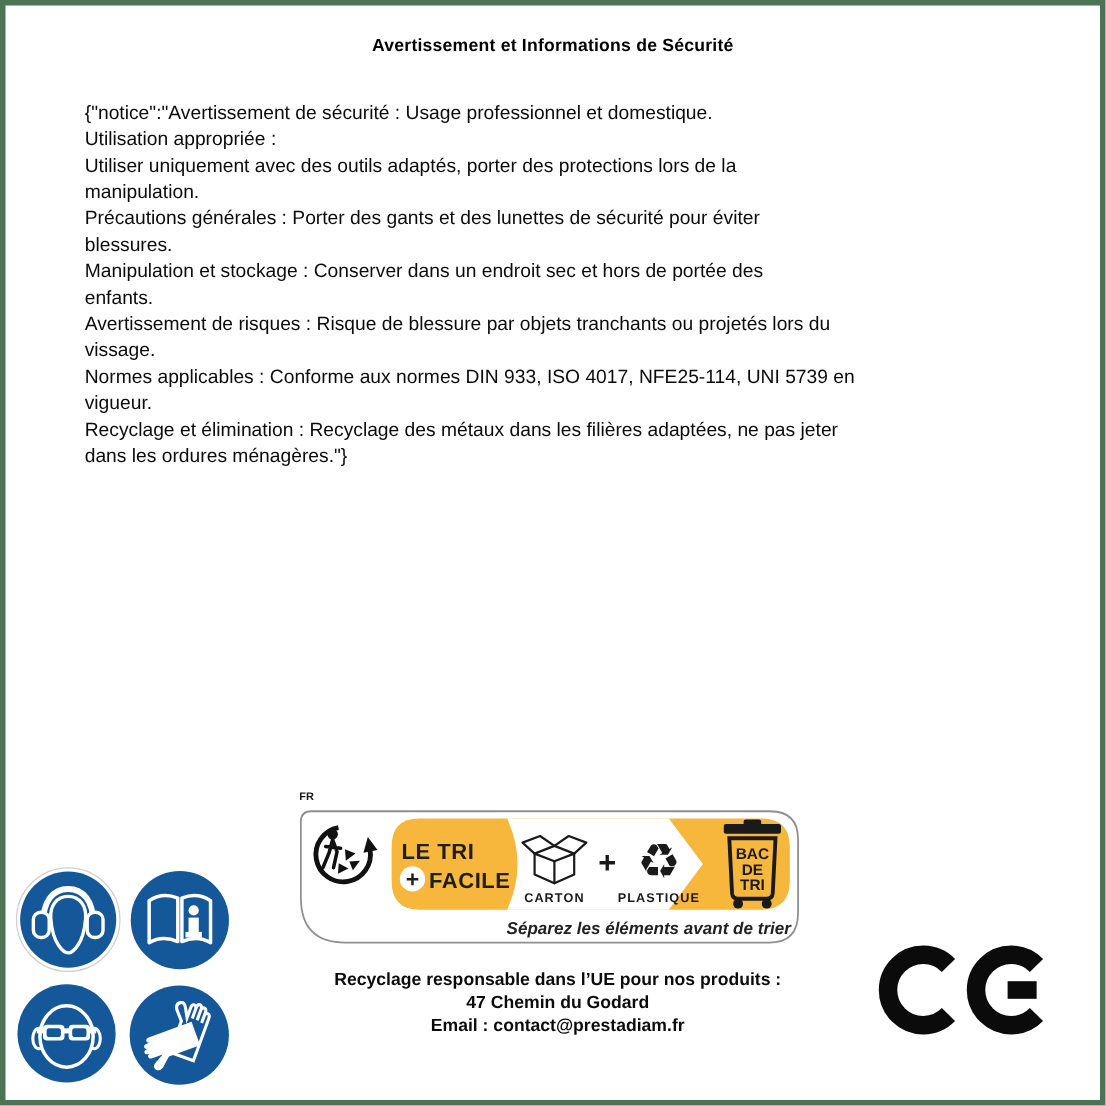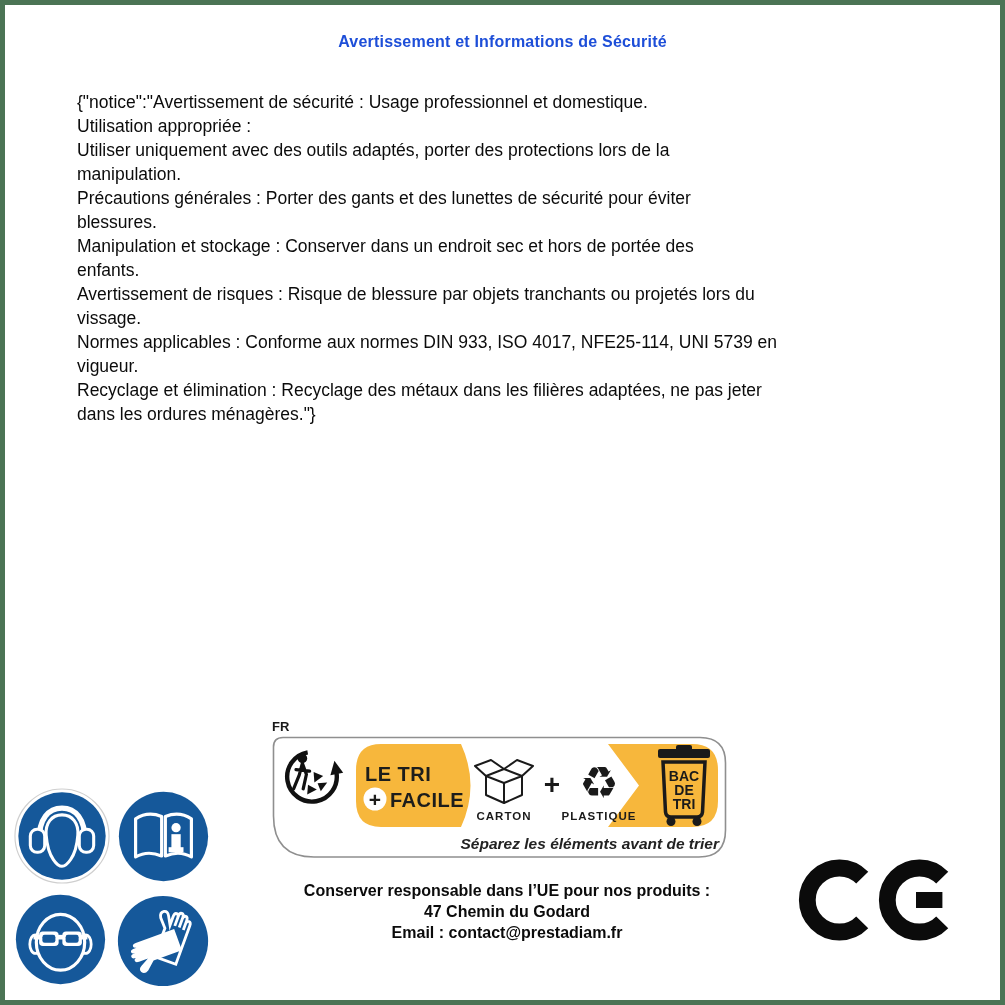--- a/index.html
+++ b/index.html
@@ -11,34 +11,34 @@
   .page{
     position:relative;
     width:995px;height:995px;
     border:5px solid #4B7455;
     background:#fff;
     overflow:hidden;
   }
   .page-title{
     position:absolute;top:28px;left:0;width:100%;
     text-align:center;
-    font-size:16px;font-weight:bold;color:#1d4ed8;
+    font-size:16px;font-weight:bold;color:#000000;
     letter-spacing:.2px;
   }
   .notice-body{
     position:absolute;top:85px;left:72px;width:860px;
     font-size:17.5px;line-height:24px;color:#0b0b0b;
     white-space:pre-line;
   }
   
   .icons-grid{position:absolute;left:9px;top:783px;width:200px;height:205px;}
   .icons-grid svg{position:absolute;}
   
   .tri-wrap{position:absolute;left:267px;top:714px;width:458px;height:144px;}
-  .fr-code{font-size:13px;font-weight:bold;color:#1a1a1a;height:17px;}
+  .fr-code{font-size:10px;font-weight:bold;color:#1a1a1a;height:17px;}
   
   .responsible{
     position:absolute;left:252px;top:875px;width:500px;
     text-align:center;font-weight:bold;color:#0b0b0b;
     font-size:16px;line-height:21px;
   }
   
   .ce-mark{position:absolute;left:791px;top:845px;}
   text{font-family:"Liberation Sans","DejaVu Sans",sans-serif;}
 </style>
@@ -154,21 +154,21 @@
         <text x="0" y="45" text-anchor="middle" font-size="14" font-weight="800" fill="#1a1a1a">BAC</text>
         <text x="0" y="59" text-anchor="middle" font-size="14" font-weight="800" fill="#1a1a1a">DE</text>
         <text x="0" y="73" text-anchor="middle" font-size="14" font-weight="800" fill="#1a1a1a">TRI</text>
       </g>
 
       <text x="447" y="113" text-anchor="end" font-size="15.5" font-style="italic" font-weight="600" fill="#222">Séparez les éléments avant de trier</text>
     </svg>
   </div>
 
   <div class="responsible">
-    <div>Conserver responsable dans l’UE pour nos produits :</div>
+    <div>Recyclage responsable dans l’UE pour nos produits :</div>
     <div>47 Chemin du Godard</div>
     <div>Email : contact@prestadiam.fr</div>
   </div>
 
   <svg class="ce-mark" width="160" height="100" viewBox="0 0 200 110">
     <path d="M82.8,27.1 A40,40 0 1 0 82.8,82.9" fill="none" stroke="#0b0b0b" stroke-width="21"></path>
     <path d="M182.8,27.1 A40,40 0 1 0 182.8,82.9" fill="none" stroke="#0b0b0b" stroke-width="21"></path>
     <rect x="150" y="45" width="33" height="20" fill="#0b0b0b"></rect>
   </svg>
 

